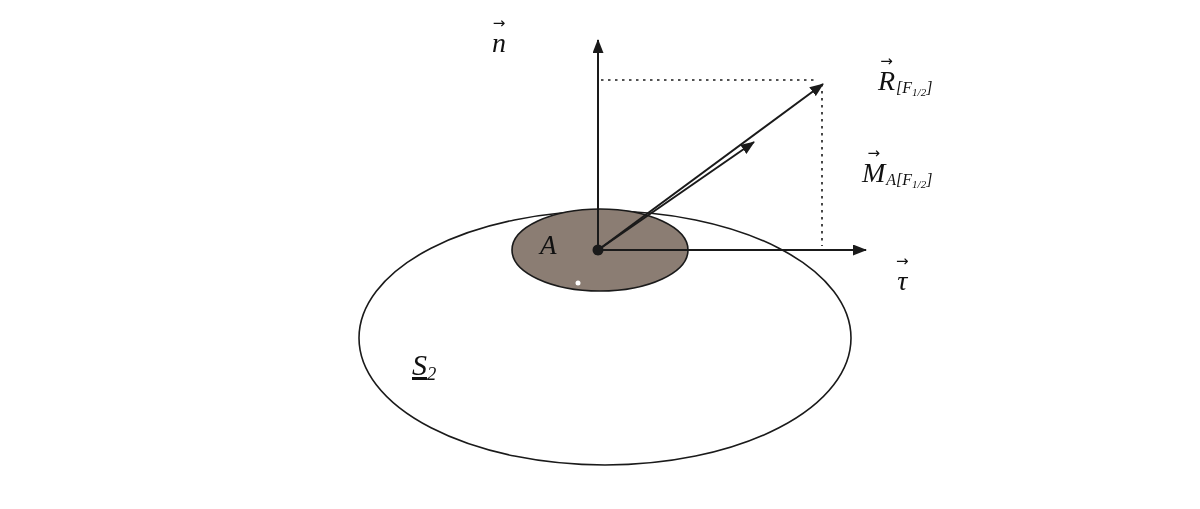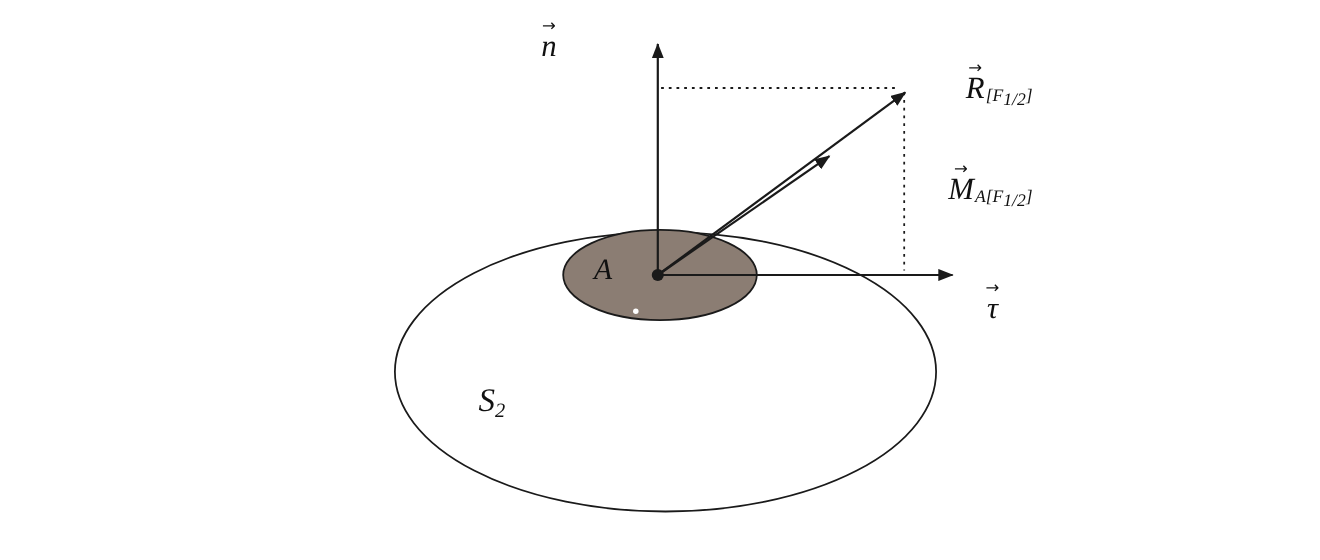--- a/index.html
+++ b/index.html
@@ -45,21 +45,21 @@
     display:block;
   }
   .sub{
     font-size:16px;
     font-style:italic;
     margin-top:24px;
     margin-left:1px;
     white-space:nowrap;
   }
   .subsub{
-    font-size:16px;
+    font-size:11px;
     font-style:italic;
     position:relative;
     top:3px;
   }
   .plain-label{
     position:absolute;
     font-style:italic;
     line-height:1;
     white-space:nowrap;
   }
@@ -121,17 +121,17 @@
       <span class="vec-arrow">→</span>
       <span class="vec-letter">M</span>
     </div>
     <span class="sub"><span>A</span><span>[F</span><span class="subsub">1/2</span><span>]</span></span>
   </div>
 
   <div class="plain-label" style="left:540px;top:232px;font-size:27px;">
     <span class="base">A</span>
   </div>
 
-  <div class="plain-label" style="left:435px;top:350px;font-size:30px;">
+  <div class="plain-label" style="left:412px;top:350px;font-size:30px;text-decoration:underline;">
     <span class="base">S</span><span class="subscript">2</span>
   </div>
 
 </div>
 
 </body></html>

